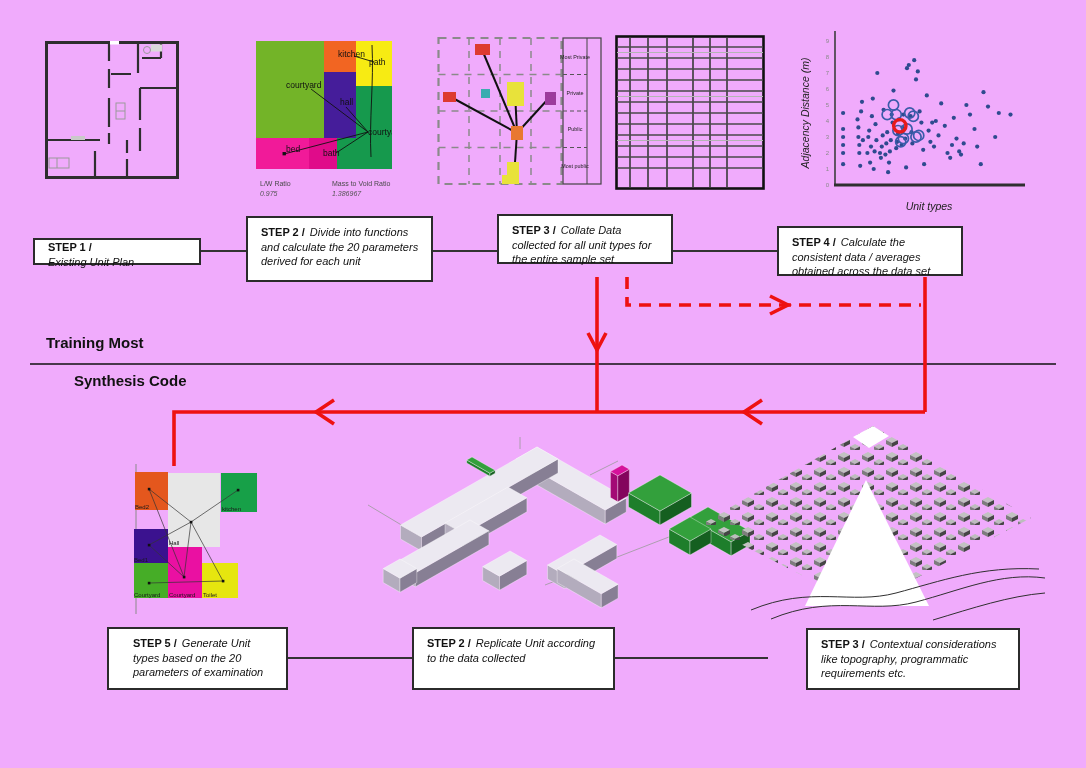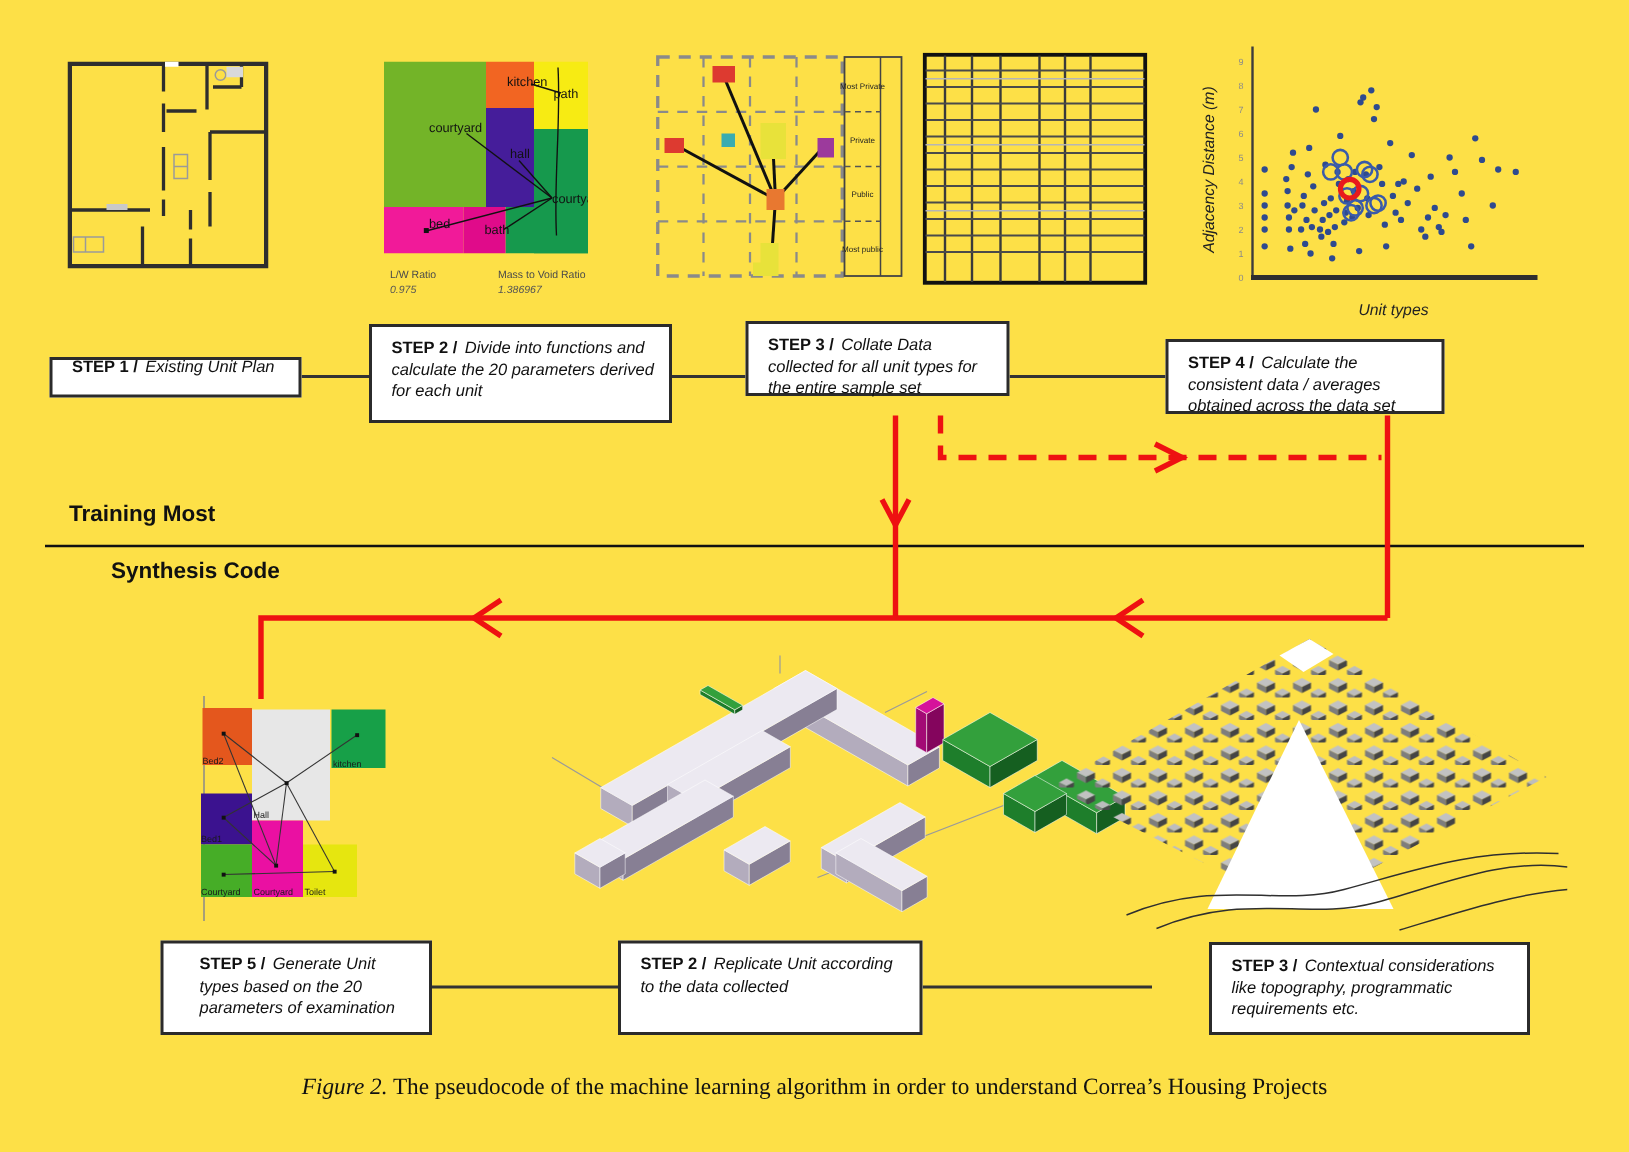--- a/index.html
+++ b/index.html
@@ -1,22 +1,22 @@
 <!DOCTYPE html>
 <html><head>
 <meta charset="utf-8">
 <style>
   html,body{margin:0;padding:0;background:#fff;}
-  .stage{position:relative;width:1086px;height:768px;background:#fde047;overflow:hidden;
+  .stage{position:relative;width:1086px;height:768px;background:#f0abfc;overflow:hidden;
          font-family:"Liberation Sans",sans-serif;color:#111;}
   .panel{position:absolute;}
   svg{display:block;}
   .step-box{position:absolute;background:#fff;border:2px solid #2b2b2b;box-sizing:border-box;
             font-size:11px;line-height:1.32;padding:7px 8px 4px 13px;z-index:3;}
-  .step-box.single{display:flex;align-items:center;padding-top:0;padding-bottom:13px;}
+  .step-box.single{display:flex;align-items:flex-start;padding-top:0;padding-bottom:13px;flex-direction:column;}
   .step-label{font-weight:bold;margin-right:5px;}
   .step-text{font-style:italic;}
   .model-heading{position:absolute;font-weight:bold;font-size:15px;z-index:3;}
   .tm-stats{position:absolute;left:0;top:139px;width:150px;font-size:7px;color:#4a4a4a;}
   .tm-stat{position:absolute;top:0;}
   .tm-stat .val{font-style:italic;margin-top:3px;color:#555;}
   .caption{position:absolute;top:716px;left:0;width:100%;text-align:center;
            font-family:"Liberation Serif",serif;font-size:15.5px;color:#111;z-index:3;}
   .caption .fig{font-style:italic;}
   #overlay{position:absolute;left:0;top:0;z-index:2;pointer-events:none;}
@@ -252,21 +252,21 @@
         <circle cx="118" cy="119" r="5.1" fill="none" stroke="#3a5ba9" stroke-width="1.7"></circle>
         <circle cx="120.7" cy="117.4" r="5.1" fill="none" stroke="#3a5ba9" stroke-width="1.7"></circle>
         <circle cx="101.8" cy="107.8" r="6.2" fill="none" stroke="#e8191c" stroke-width="3.4"></circle>
       </svg>
   </div>
 
   <div class="step-box single" style="left:33px;top:238px;width:168px;height:27px;">
     <span class="step-label">STEP 1 /</span>
     <span class="step-text">Existing Unit Plan</span>
   </div>
-  <div class="step-box" style="left:246px;top:216px;width:202px;height:66px;">
+  <div class="step-box" style="left:246px;top:216px;width:187px;height:66px;">
     <span class="step-label">STEP 2 /</span><span class="step-text">Divide into functions and calculate the 20 parameters derived for each unit</span>
   </div>
   <div class="step-box" style="left:497px;top:214px;width:176px;height:50px;">
     <span class="step-label">STEP 3 /</span><span class="step-text">Collate Data collected for all unit types for the entire sample set</span>
   </div>
   <div class="step-box" style="left:777px;top:226px;width:186px;height:50px;">
     <span class="step-label">STEP 4 /</span><span class="step-text">Calculate the consistent data / averages obtained across the data set</span>
   </div>
 
   <div class="model-heading" style="left:46px;top:334px;">Training Most</div>
@@ -407,18 +407,14 @@
       <path d="M588,333 L597,350 L606,333"></path>
       <path d="M925,277 V412"></path>
       <path d="M627,277 V305 H921" stroke-dasharray="12 8"></path>
       <path d="M770,296 L788,305 L770,314"></path>
       <path d="M925,412 H174 V466"></path>
       <path d="M334,400 L316,412 L334,424"></path>
       <path d="M762,400 L744,412 L762,424"></path>
     </g>
   </svg>
 
-  <div class="caption">
-    <span class="fig">Figure 2.</span>
-    <span>The pseudocode of the machine learning algorithm in order to understand Correa’s Housing Projects</span>
-  </div>
 
 </div>
 
 </body></html>

